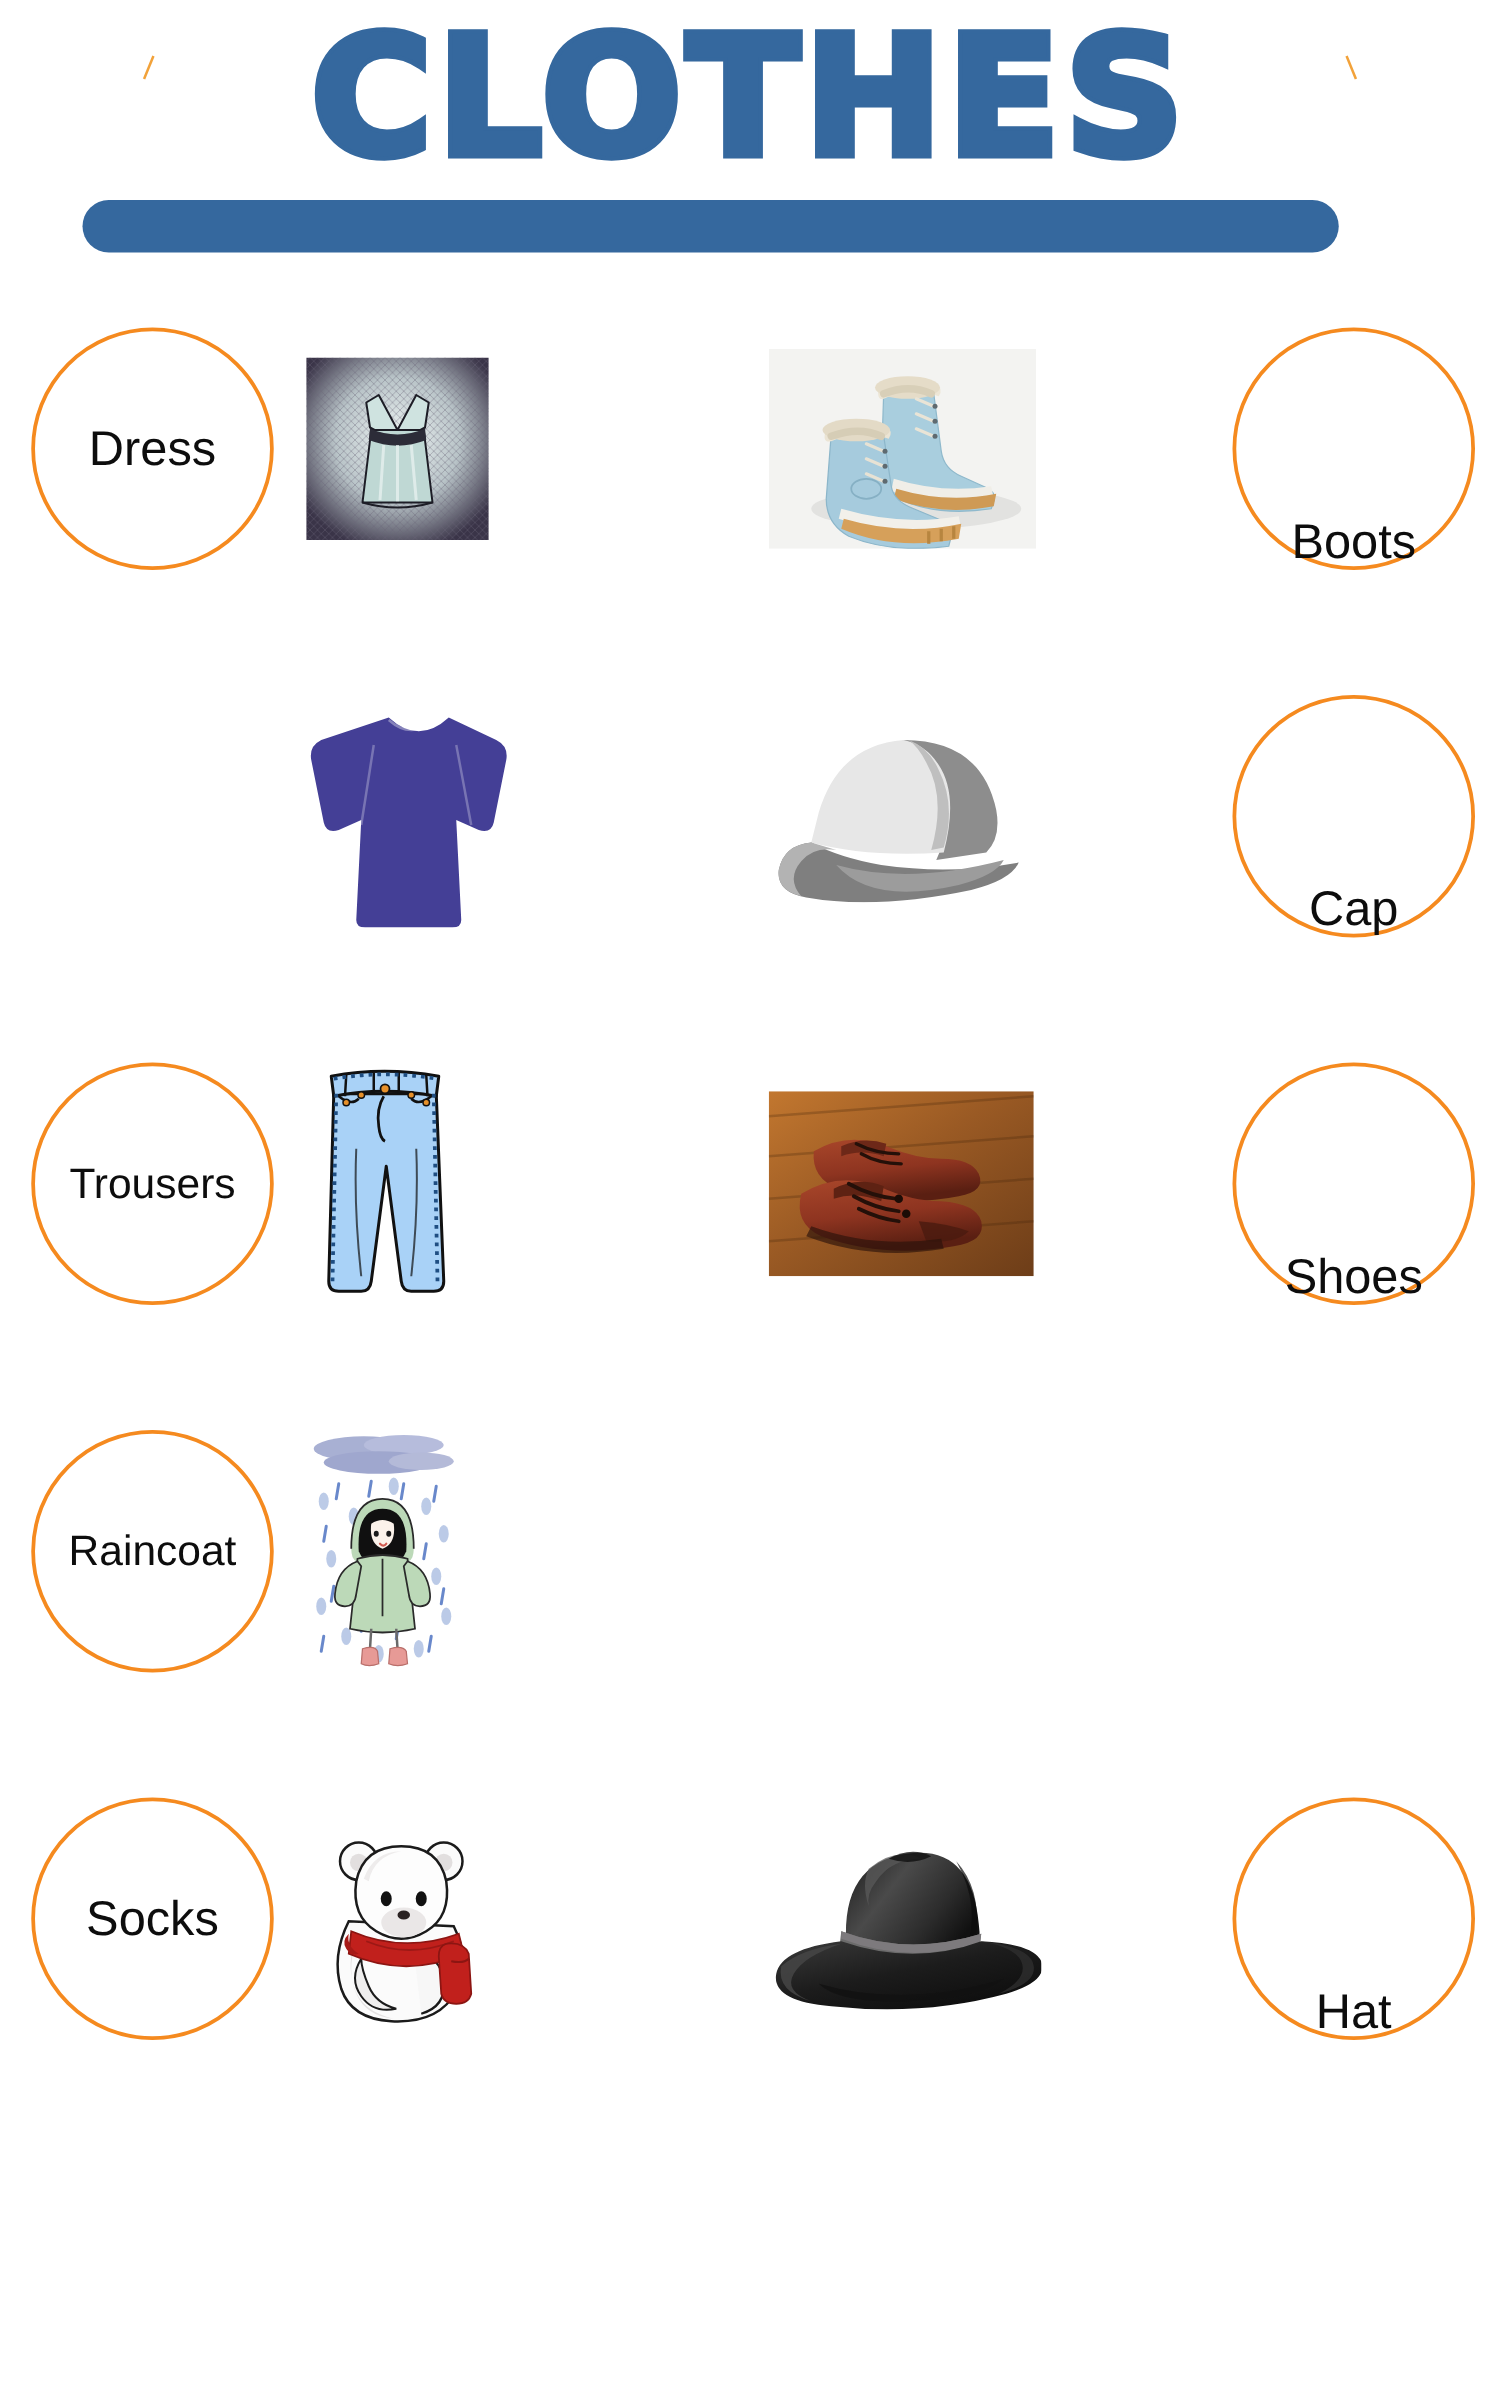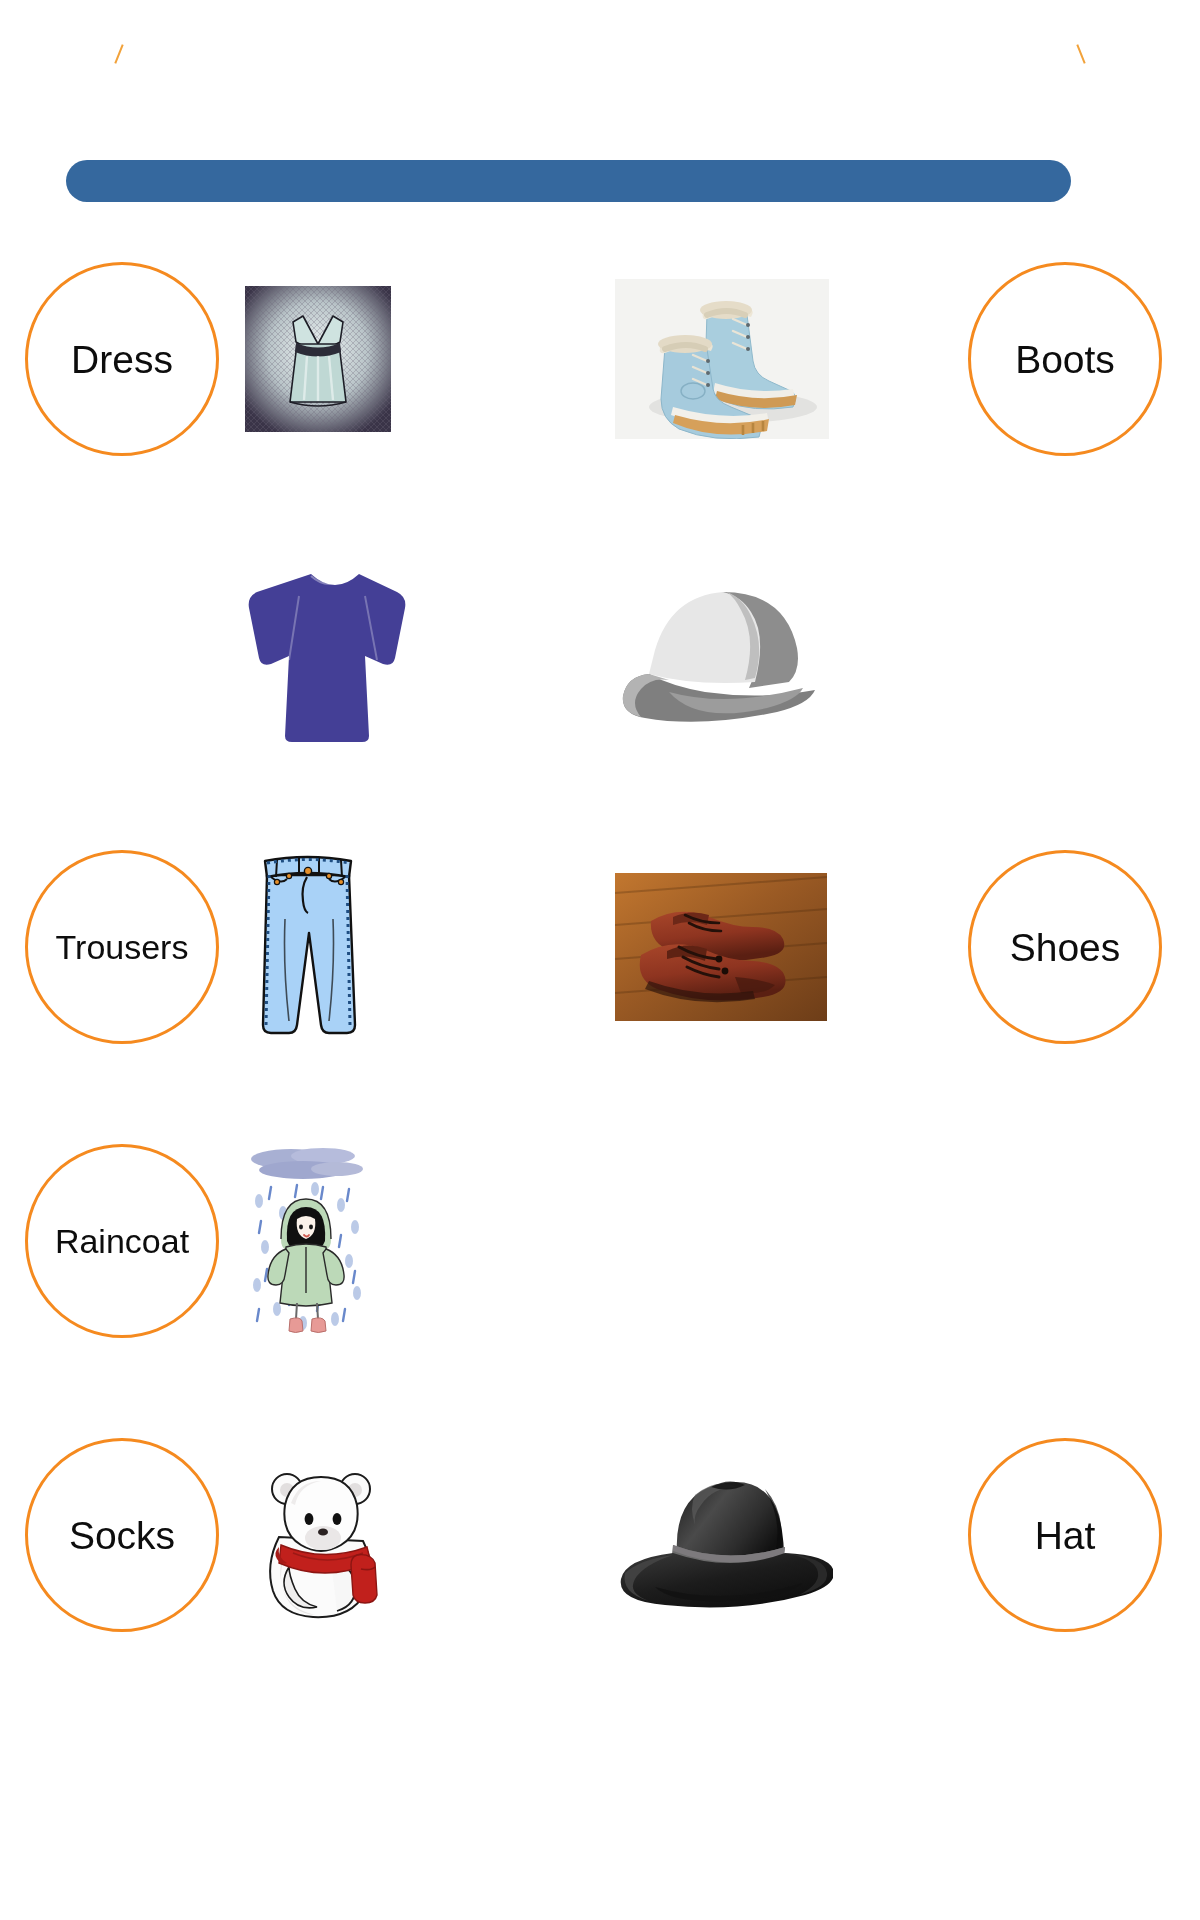--- a/index.html
+++ b/index.html
@@ -83,21 +83,21 @@
     width: 194px;
     height: 194px;
     border: 3px solid #f58a1f;
     border-radius: 50%;
     display: flex;
     align-items: center;
     justify-content: center;
     box-sizing: border-box;
   }
   .cell.left  .label-circle { left: 25px; }
-  .cell.right .label-circle { right: 38px; }
+  .cell.right .label-circle { right: 20px; align-items: flex-end; }
 
   .label-text {
     font-family: "Liberation Sans", sans-serif;
     font-size: 39px;
     color: #0d0d0d;
     line-height: 1;
     white-space: nowrap;
   }
   .label-text.small { font-size: 34px; }
 
@@ -113,20 +113,21 @@
   .cell.right .art { left: 15px; }
 
   svg { display: block; }
 </style>
 </head>
 <body>
 
 <div id="title-block">
   <div id="tick-left" class="tick"></div>
   <div id="tick-right" class="tick"></div>
+  <div id="page-title">CLOTHES</div>
   <div id="title-underline"></div>
 </div>
 
 <div id="grid">
 
   <div class="row">
 
     <div class="cell left">
       <div class="label-circle">
         <span class="label-text">Dress</span>
@@ -216,20 +217,23 @@
 
           <path d="M108 8 q62 0 74 56 q4 22 -8 34 l-40 6 q18 -38 -6 -70 q-10 -16 -26 -22 Z" fill="#8d8d8d"></path>
 
           <path d="M108 8 q-52 4 -68 58 l-6 24 q44 12 106 8 q12 -46 -4 -70 q-10 -16 -28 -20 Z" fill="#e7e7e7"></path>
           <path d="M112 8 q16 6 24 24 q14 28 4 62 l-10 2 q12 -42 -4 -70 q-6 -12 -14 -18 Z" fill="#bfbfbf"></path>
 
           <path d="M34 90 q-22 2 -26 22 q-2 18 22 22 q56 10 132 -6 q32 -8 38 -22 q-54 10 -110 2 q-34 -6 -56 -18 Z" fill="#7f7f7f"></path>
           <path d="M34 90 q-22 2 -26 22 q-2 16 18 21 q-12 -14 0 -28 q10 -12 28 -9 Z" fill="#b3b3b3"></path>
           <path d="M54 108 q58 16 134 -4 q-6 12 -36 20 q-70 16 -98 -16 Z" fill="#9c9c9c"></path>
         </svg>
+      </div>
+      <div class="label-circle">
+        <span class="label-text">Cap</span>
       </div>
     </div>
   </div>
 
   <div class="row">
 
     <div class="cell left">
       <div class="label-circle">
         <span class="label-text small">Trousers</span>
       </div>

